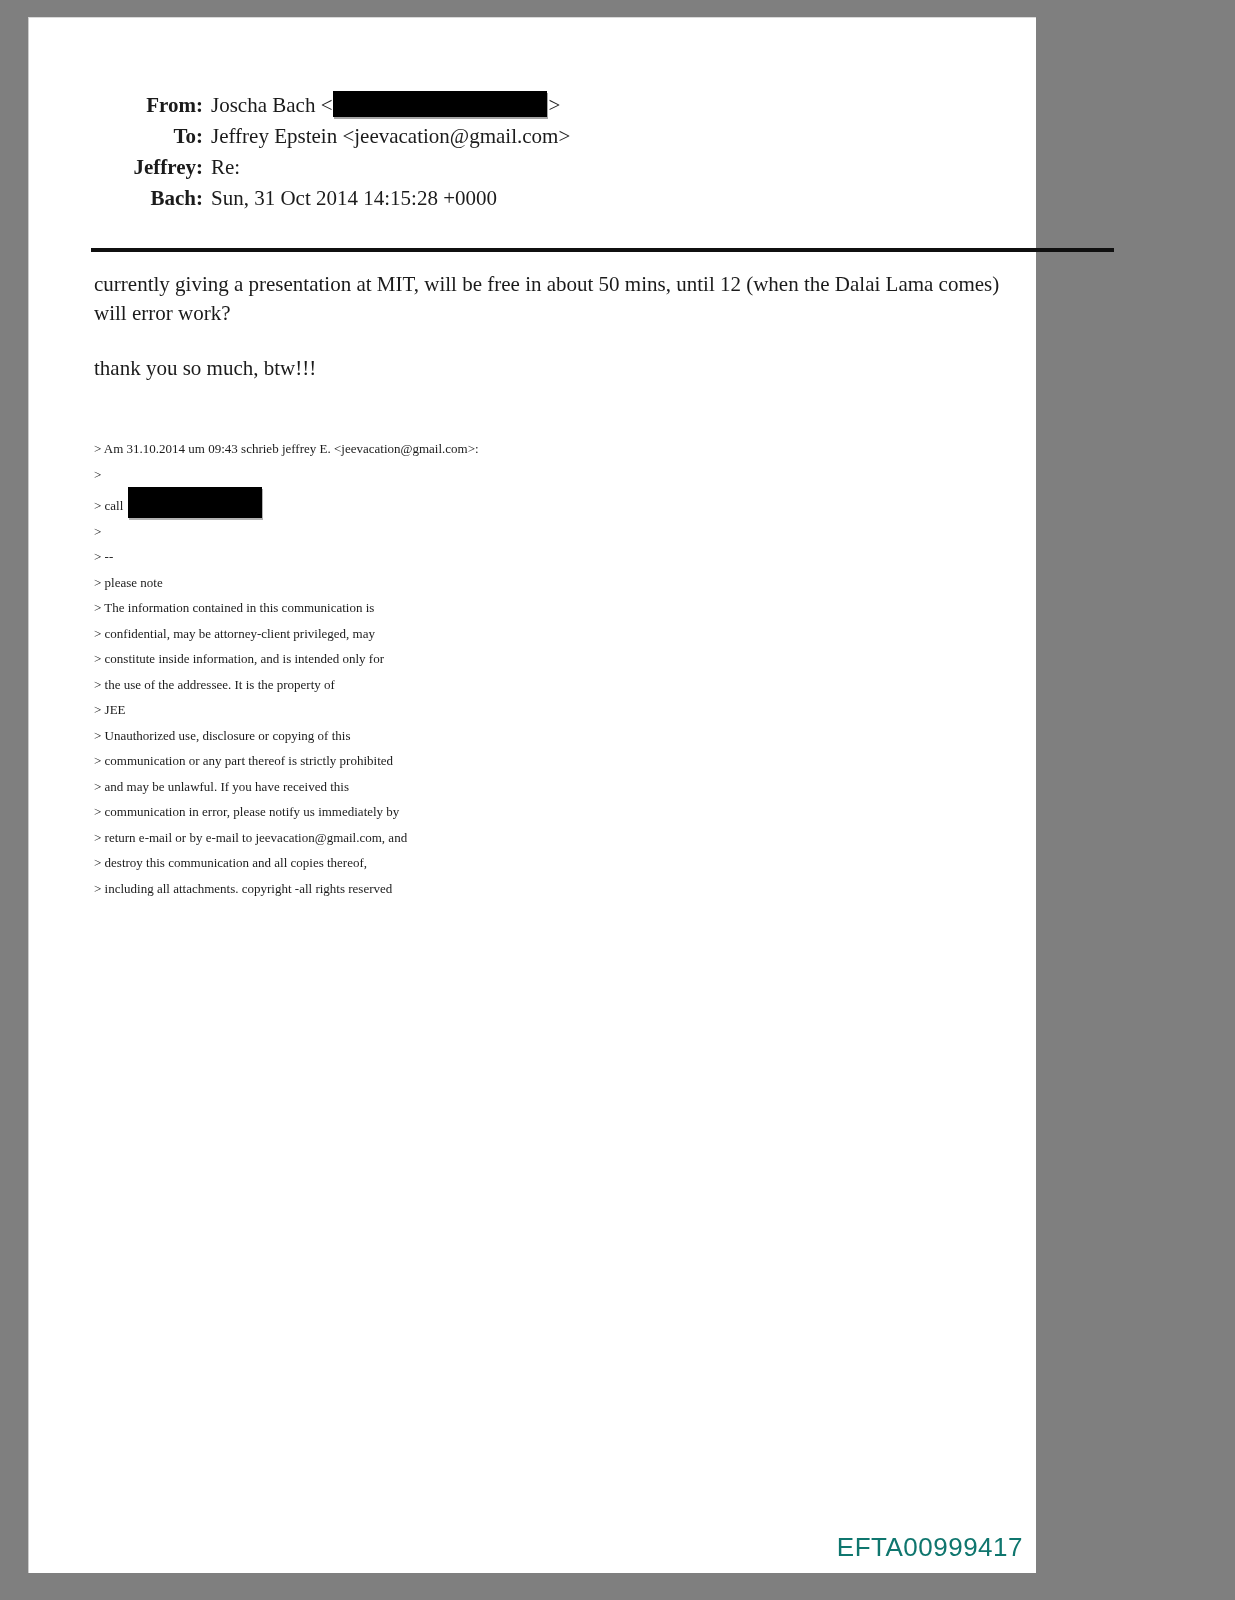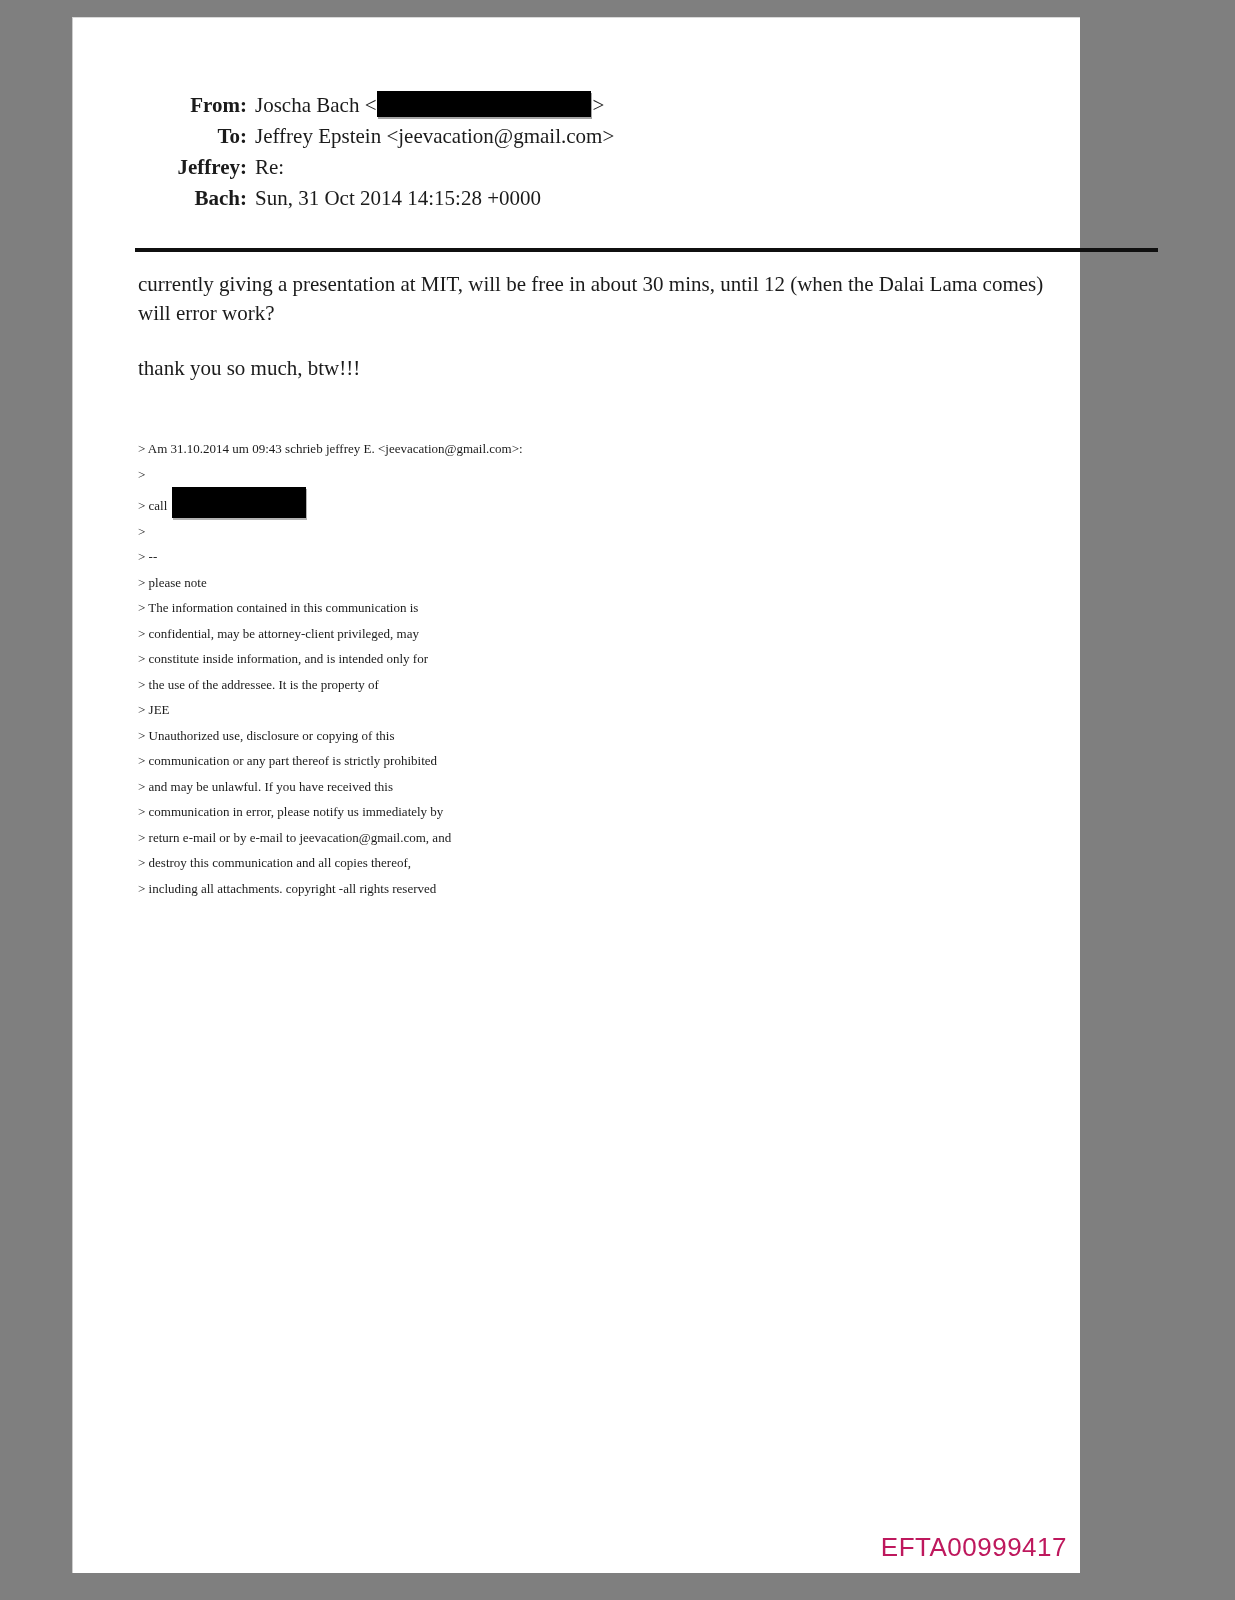--- a/index.html
+++ b/index.html
@@ -18,21 +18,20 @@
     position: absolute;
     left: 28px;
     top: 17px;
     width: 1008px;
     height: 1556px;
     background: #ffffff;
     border-left: 1px solid #cccccc;
     border-top: 1px solid #d9d9d9;
     box-sizing: border-box;
     color: #1b1b1b;
-    margin-left: 44px;
   }
   
   .email-header {
     position: absolute;
     top: 72px;
     left: 0;
     right: 0;
     font-size: 21px;
     line-height: 31px;
   }
@@ -104,21 +103,21 @@
     min-height: 25.5px;
   }
   
   .bates {
     position: absolute;
     top: 1516px;
     right: 13px;
     font-family: "Liberation Sans", sans-serif;
     font-size: 26px;
     line-height: 26px;
-    color: #be185d;
+    color: #0f766e;
     letter-spacing: 0.5px;
   }
 </style>
 </head>
 <body>
 
 <div class="page">
 
   <div class="email-header">
     <div class="hrow">
@@ -135,21 +134,21 @@
     </div>
     <div class="hrow">
       <span class="hlabel">Bach:</span>
       <span class="hvalue">Sun, 31 Oct 2014 14:15:28 +0000</span>
     </div>
   </div>
 
   <div class="rule"></div>
 
   <div class="body-para body-para-1">
-    <div>currently giving a presentation at MIT, will be free in about 30 mins, until 12 (when the Dalai Lama comes)</div>
+    <div>currently giving a presentation at MIT, will be free in about 50 mins, until 12 (when the Dalai Lama comes)</div>
     <div>will error work?</div>
   </div>
 
   <div class="body-para body-para-2">
     <div>thank you so much, btw!!!</div>
   </div>
 
   <div class="quote">
     <div class="qline">&gt; Am 31.10.2014 um 09:43 schrieb jeffrey E. &lt;jeevacation@gmail.com&gt;:</div>
     <div class="qline">&gt;</div>

